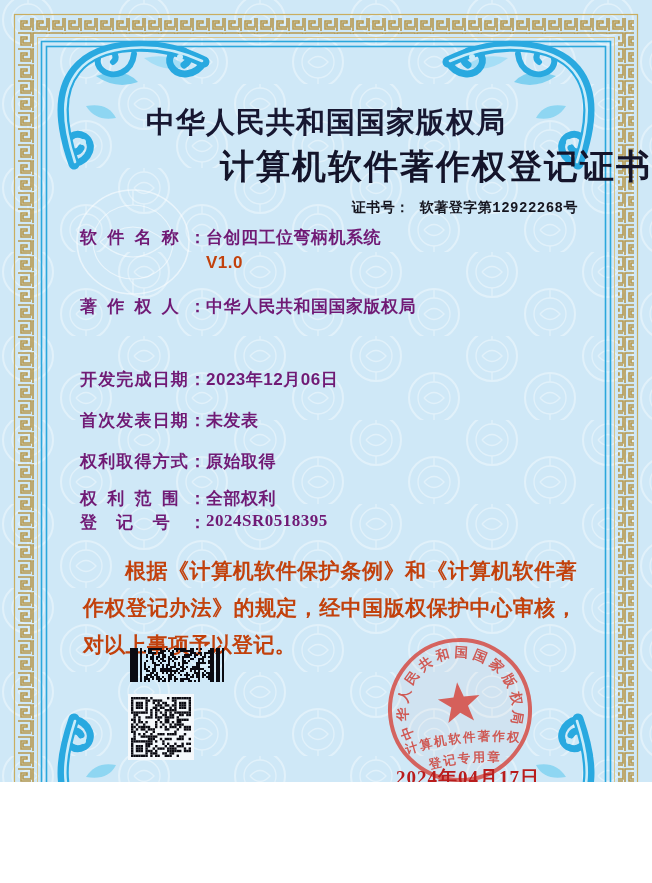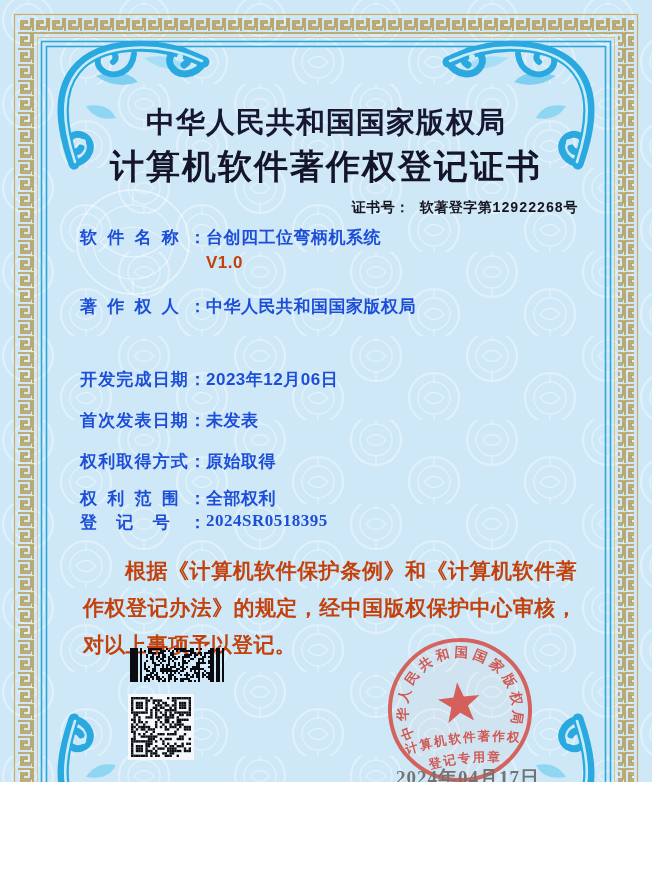--- a/index.html
+++ b/index.html
@@ -14,50 +14,50 @@
   .abs{position:absolute;}
   .authority{
     left:0;top:103px;width:652px;
     text-align:center;
     font-family:"Liberation Serif", serif;
     font-size:29px;font-weight:700;
     letter-spacing:1px;color:#171731;
   }
   .cert-title{
     left:0;top:144px;width:652px;
-    text-align:center;
+    text-align:right;
     font-family:"Liberation Serif", serif;
     font-size:34px;font-weight:800;
     letter-spacing:2px;color:#14142a;
   }
   .cert-no{
     right:74px;top:199px;
     font-size:14px;font-weight:700;color:#15151f;
     letter-spacing:0.5px;
     font-family:Liberation Mono, monospace;
   }
   .cert-no .v{margin-left:10px;}
-  .field-row{left:80px;color:#1d4ed8;font-size:17px;font-weight:700;white-space:nowrap;}
+  .field-row{left:80px;color:#701a75;font-size:17px;font-weight:700;white-space:nowrap;}
   .field-label{
     display:inline-block;width:126px;
     text-align:justify;text-align-last:justify;
     vertical-align:top;
   }
   .field-value{display:inline-block;margin-left:0;letter-spacing:0.5px;}
   .value-cont{left:206px;color:#c2410c;font-size:17px;font-weight:700;letter-spacing:0.5px;}
   .statement{
     left:83px;top:552px;width:494px;
     font-size:21px;font-weight:600;color:#c2410c;
     line-height:37px;text-indent:2em;letter-spacing:0.3px;
     text-align:justify;
   }
   .issue-date{
     left:396px;top:765px;
     font-family:"Liberation Serif", serif;
-    font-size:19px;font-weight:600;color:#737373;letter-spacing:1px;
+    font-size:19px;font-weight:600;color:#b91c1c;letter-spacing:1px;
   }
   .barcode-box{left:130px;top:648px;}
   .qr-box{left:128px;top:694px;background:#f4f8fb;padding:3px;}
   .seal{left:375px;top:625px;transform:rotate(-6deg);opacity:0.92;}
 </style>
 </head>
 <body>
 
 <div id="page">
 

